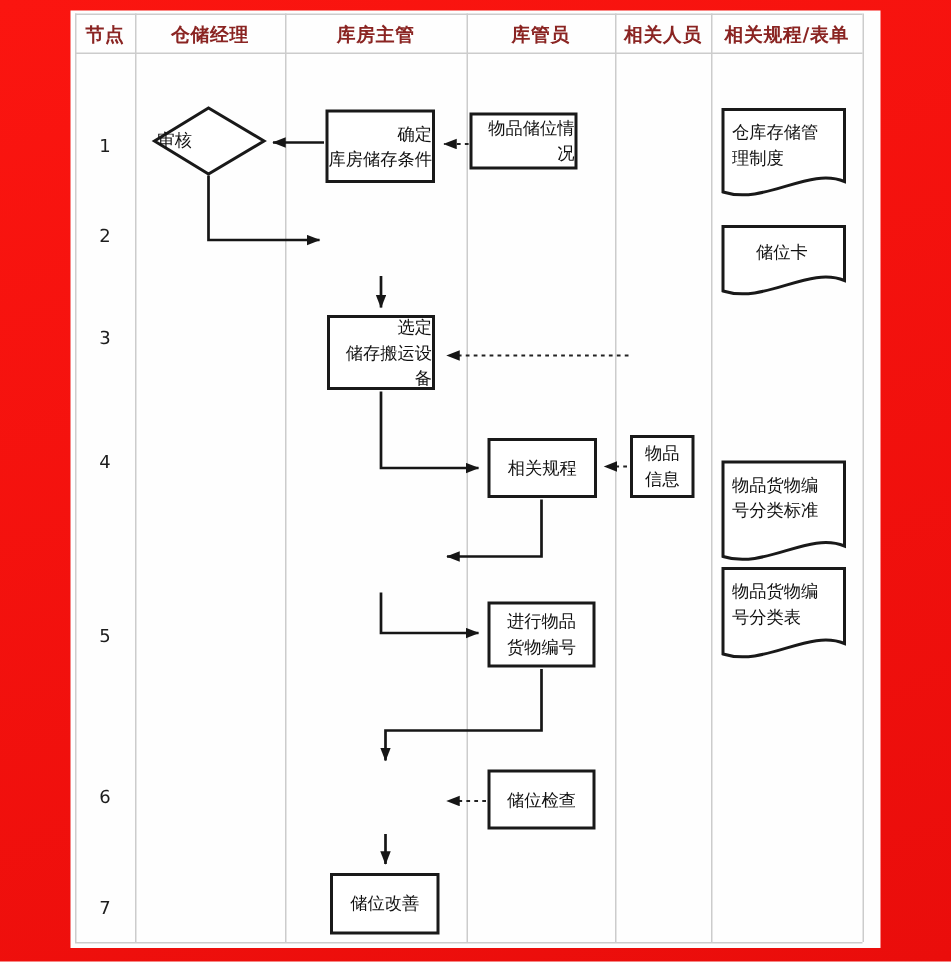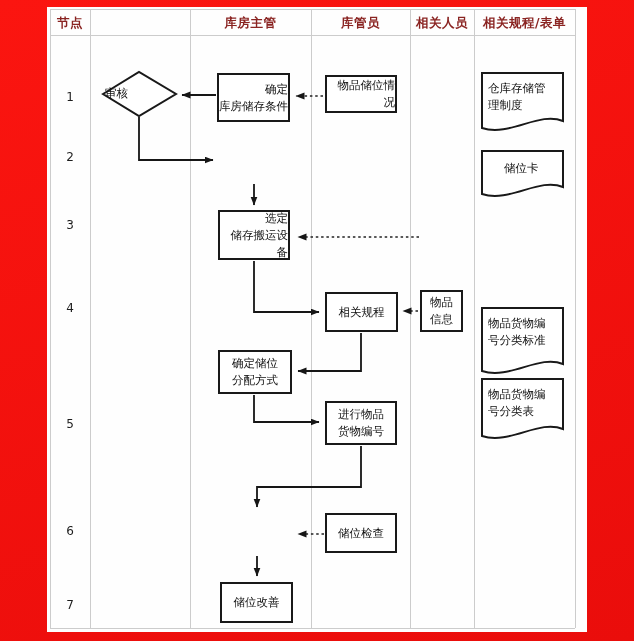--- a/index.html
+++ b/index.html
@@ -40,20 +40,21 @@
   <div class="vline" style="left:190px"></div>
   <div class="vline" style="left:311px"></div>
   <div class="vline" style="left:410px"></div>
   <div class="vline" style="left:474px"></div>
   <div class="vline" style="left:575px"></div>
   <div class="hline" style="top:9px"></div>
   <div class="hline" style="top:35px"></div>
   <div class="hline" style="top:628px"></div>
 
   <div class="hdr" style="left:50px;width:40px">节点</div>
+  <div class="hdr" style="left:90px;width:100px">仓储经理</div>
   <div class="hdr" style="left:190px;width:121px">库房主管</div>
   <div class="hdr" style="left:311px;width:99px">库管员</div>
   <div class="hdr" style="left:410px;width:64px">相关人员</div>
   <div class="hdr" style="left:474px;width:101px">相关规程/表单</div>
 
   <div class="rownum" style="top:88px">1</div>
   <div class="rownum" style="top:148px">2</div>
   <div class="rownum" style="top:216px">3</div>
   <div class="rownum" style="top:299px">4</div>
   <div class="rownum" style="top:415px">5</div>
@@ -86,28 +87,26 @@
     <path d="M482,73 L563,73 L563,121 C539,111 510,137 482,128 Z" fill="#ffffff" stroke="#191919" stroke-width="2"></path>
     <path d="M482,151 L563,151 L563,187 C539,177 510,203 482,194 Z" fill="#ffffff" stroke="#191919" stroke-width="2"></path>
     <path d="M482,308 L563,308 L563,364 C539,354 510,380 482,371 Z" fill="#ffffff" stroke="#191919" stroke-width="2"></path>
     <path d="M482,379 L563,379 L563,429 C539,419 510,445 482,436 Z" fill="#ffffff" stroke="#191919" stroke-width="2"></path>
   </svg>
 
   <div class="shape-label center" style="left:105px;top:85px;width:68px">审核</div>
 
   <div class="node" style="left:217px;top:73px;width:73px;height:49px">确定
 库房储存条件</div>
-  <div class="node" style="left:325px;top:75px;width:72px;height:38px">物品储位情况</div>
+  <div class="node" style="left:313px;top:75px;width:72px;height:38px">物品储位情况</div>
   <div class="node" style="left:218px;top:210px;width:72px;height:50px">选定
 储存搬运设备</div>
   <div class="node" style="left:325px;top:292px;width:73px;height:40px">相关规程</div>
   <div class="node" style="left:420px;top:290px;width:43px;height:42px">物品
 信息</div>
-  <div class="node" style="left:218px;top:350px;width:74px;height:44px">确定储位
-分配方式</div>
   <div class="node" style="left:325px;top:401px;width:72px;height:44px">进行物品
 货物编号</div>
   <div class="node" style="left:325px;top:513px;width:72px;height:40px">储位检查</div>
   <div class="node" style="left:220px;top:582px;width:73px;height:41px">储位改善</div>
 
   <div class="shape-label" style="left:488px;top:80px;width:72px">仓库存储管
 理制度</div>
   <div class="shape-label center" style="left:504px;top:160px;width:81px">储位卡</div>
   <div class="shape-label" style="left:488px;top:315px;width:72px">物品货物编
 号分类标准</div>

